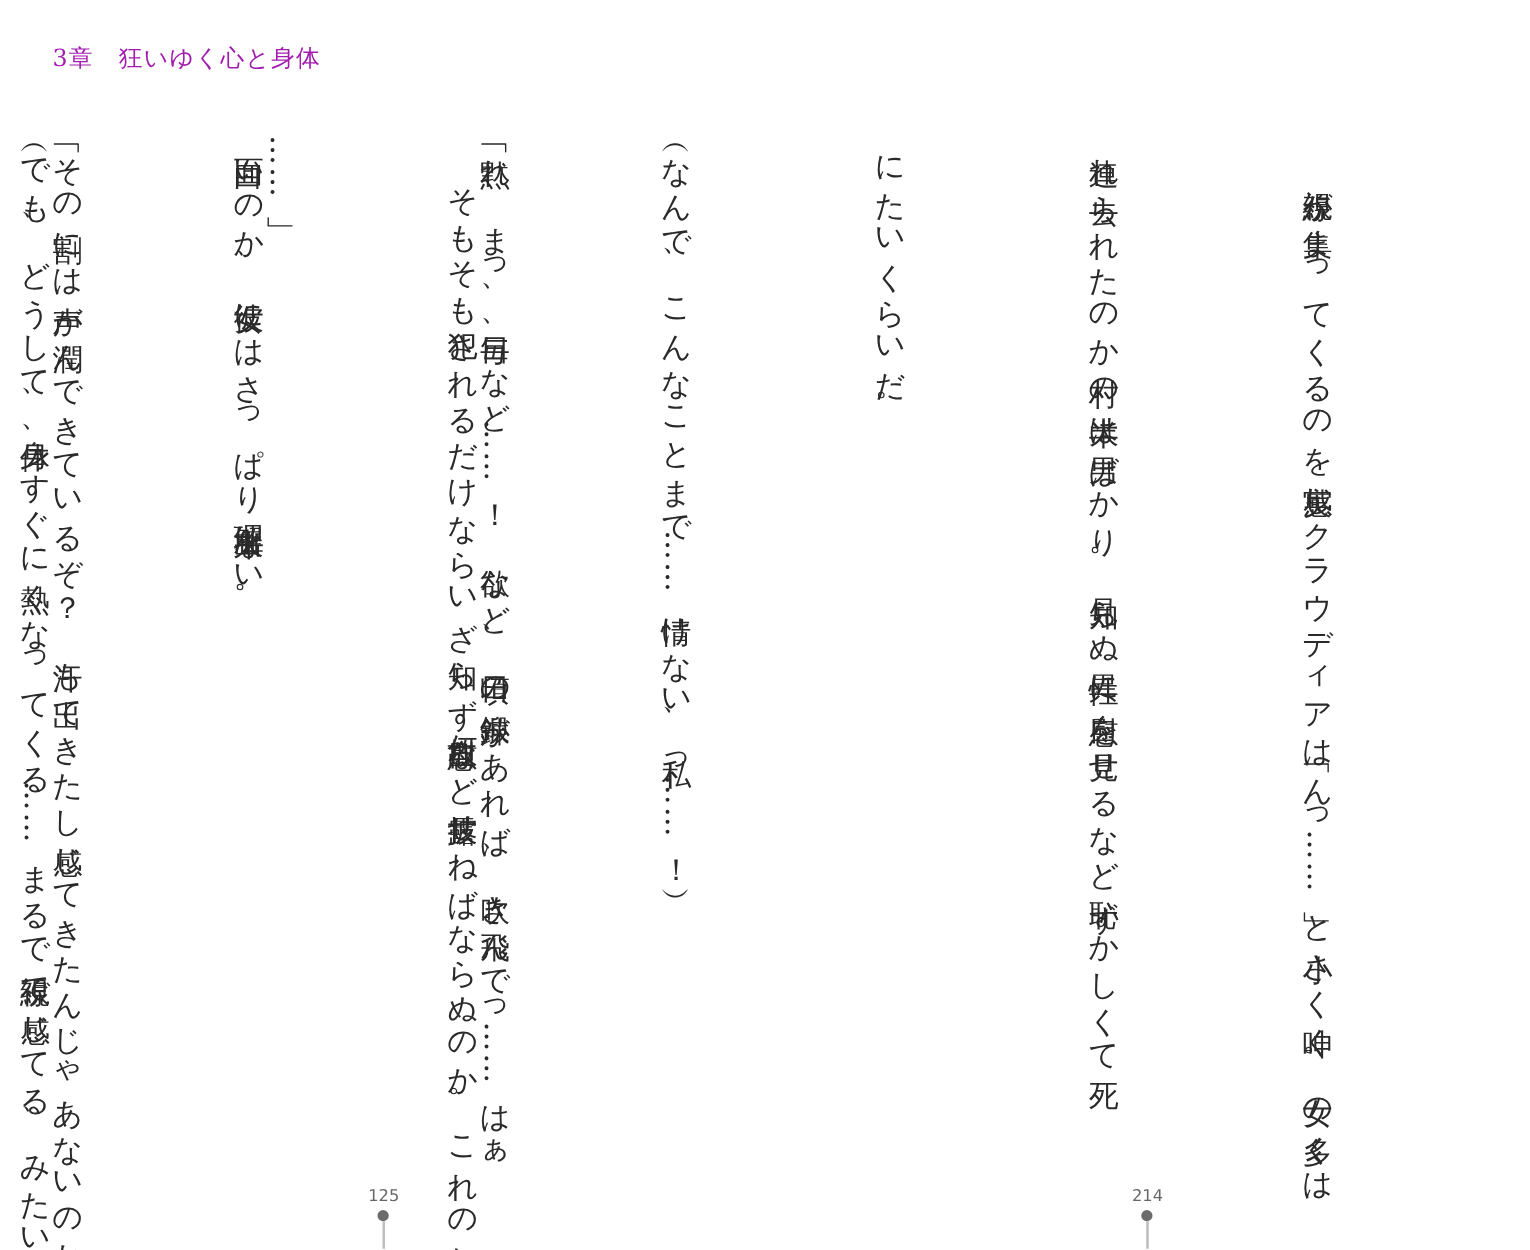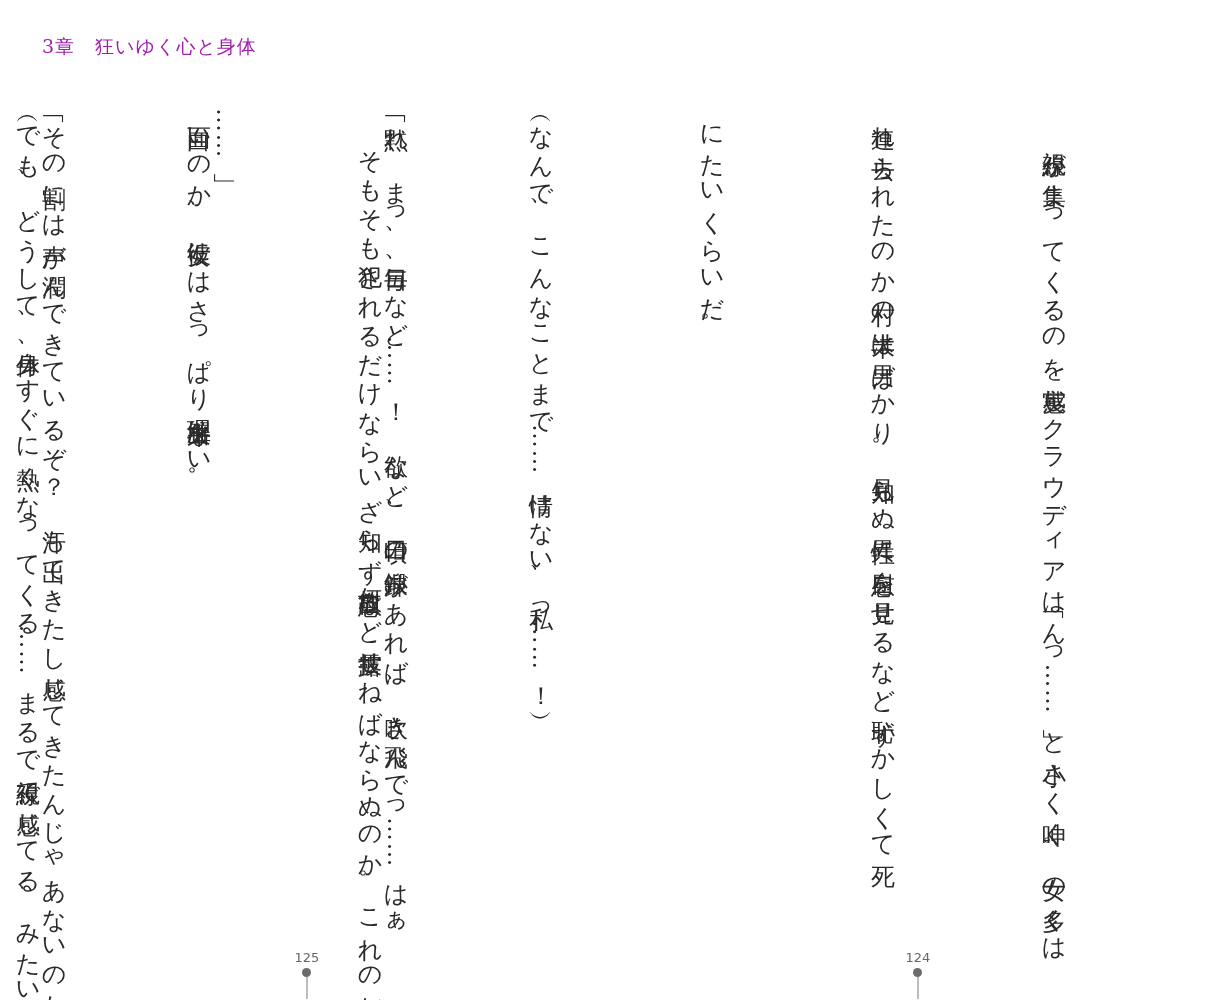--- a/index.html
+++ b/index.html
@@ -108,15 +108,15 @@
     
     
     
   </div>
 </div>
 
 <div class="folio" style="left:287px;">125</div>
 <div class="folio-dot" style="left:302px; top:968px;"></div>
 <div class="folio-stem" style="left:305.5px; top:977px;"></div>
 
-<div class="folio" style="left:898px;">124</div>
+<div class="folio" style="left:898px;">214</div>
 <div class="folio-dot" style="left:913px; top:968px;"></div>
 <div class="folio-stem" style="left:916.5px; top:977px;"></div>
 
 </body></html>

